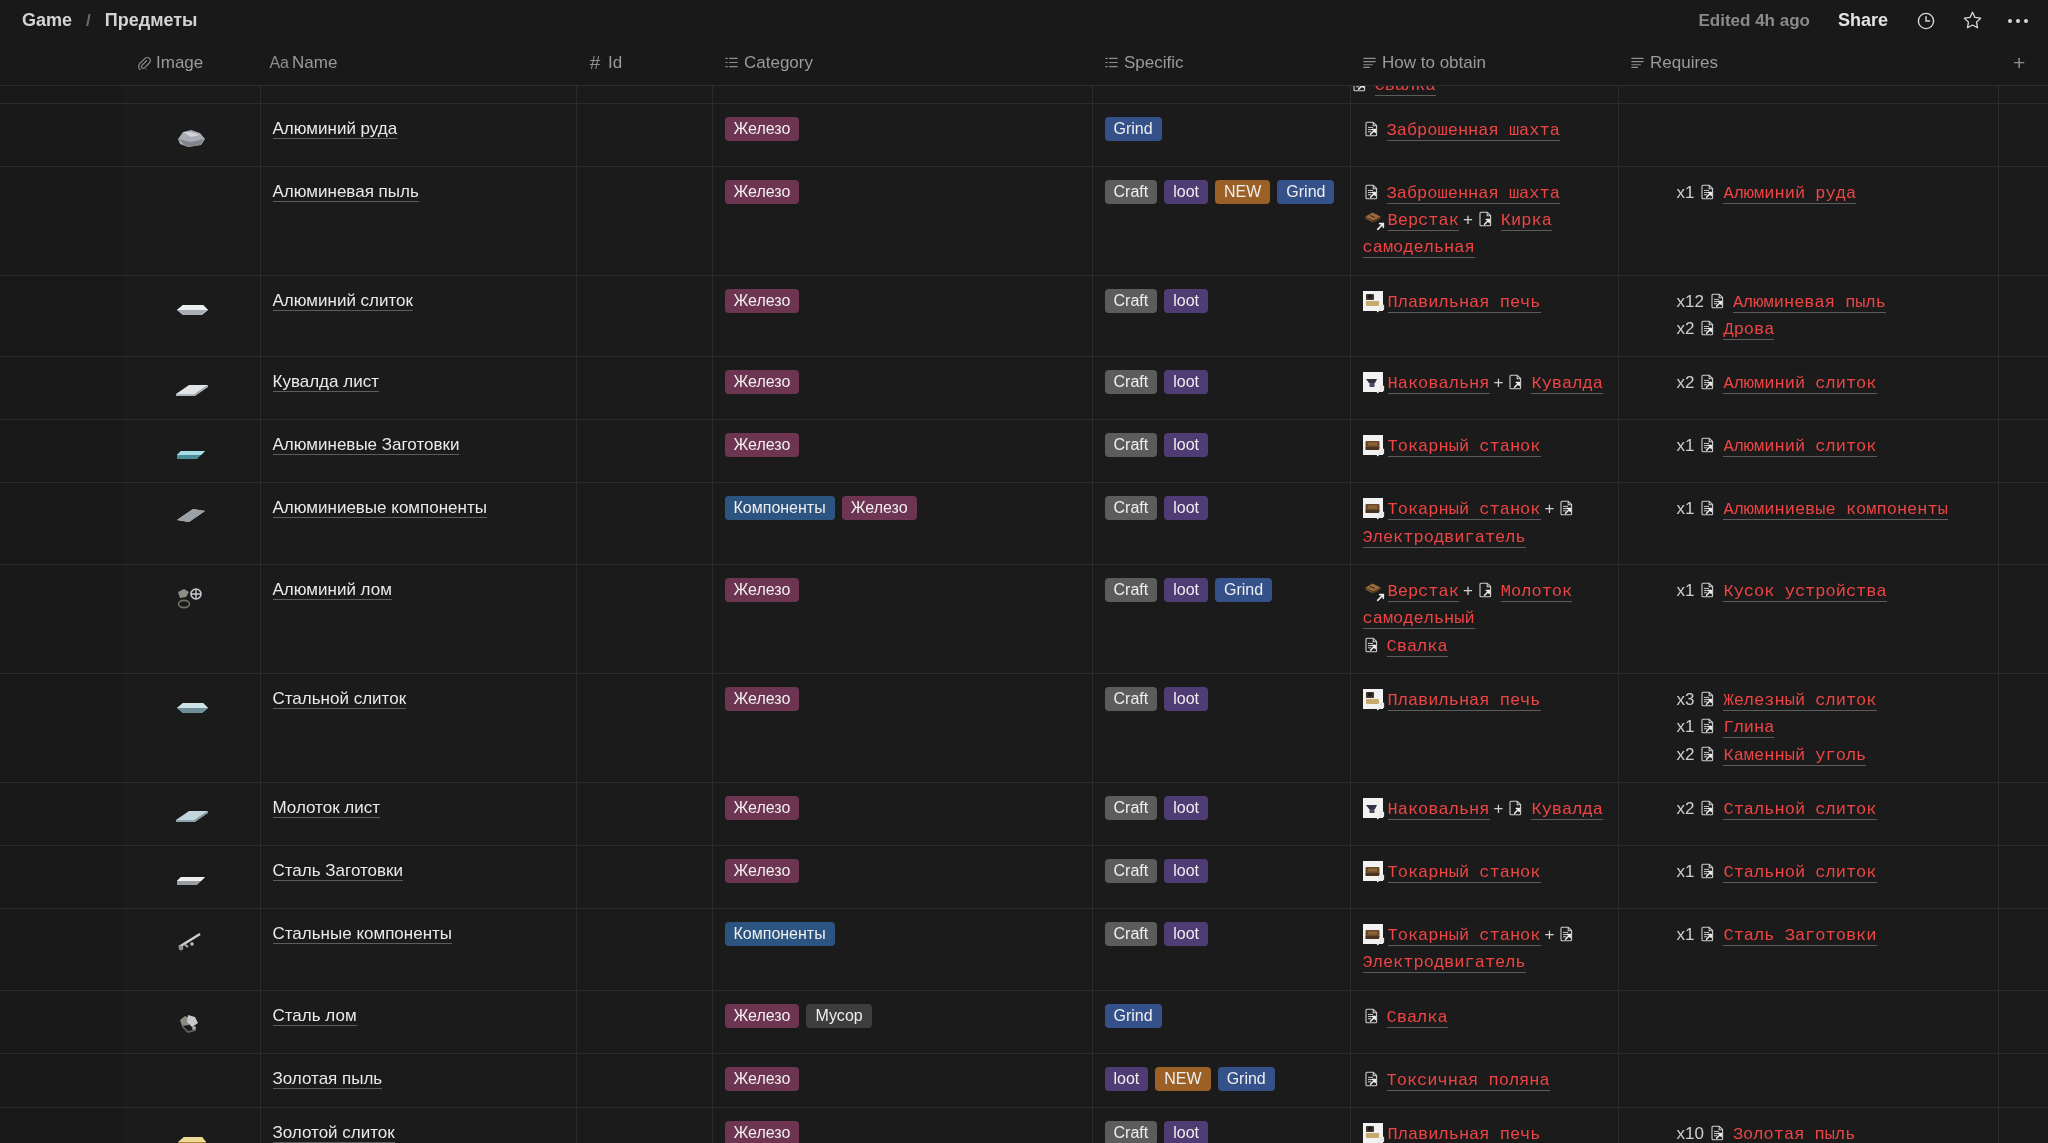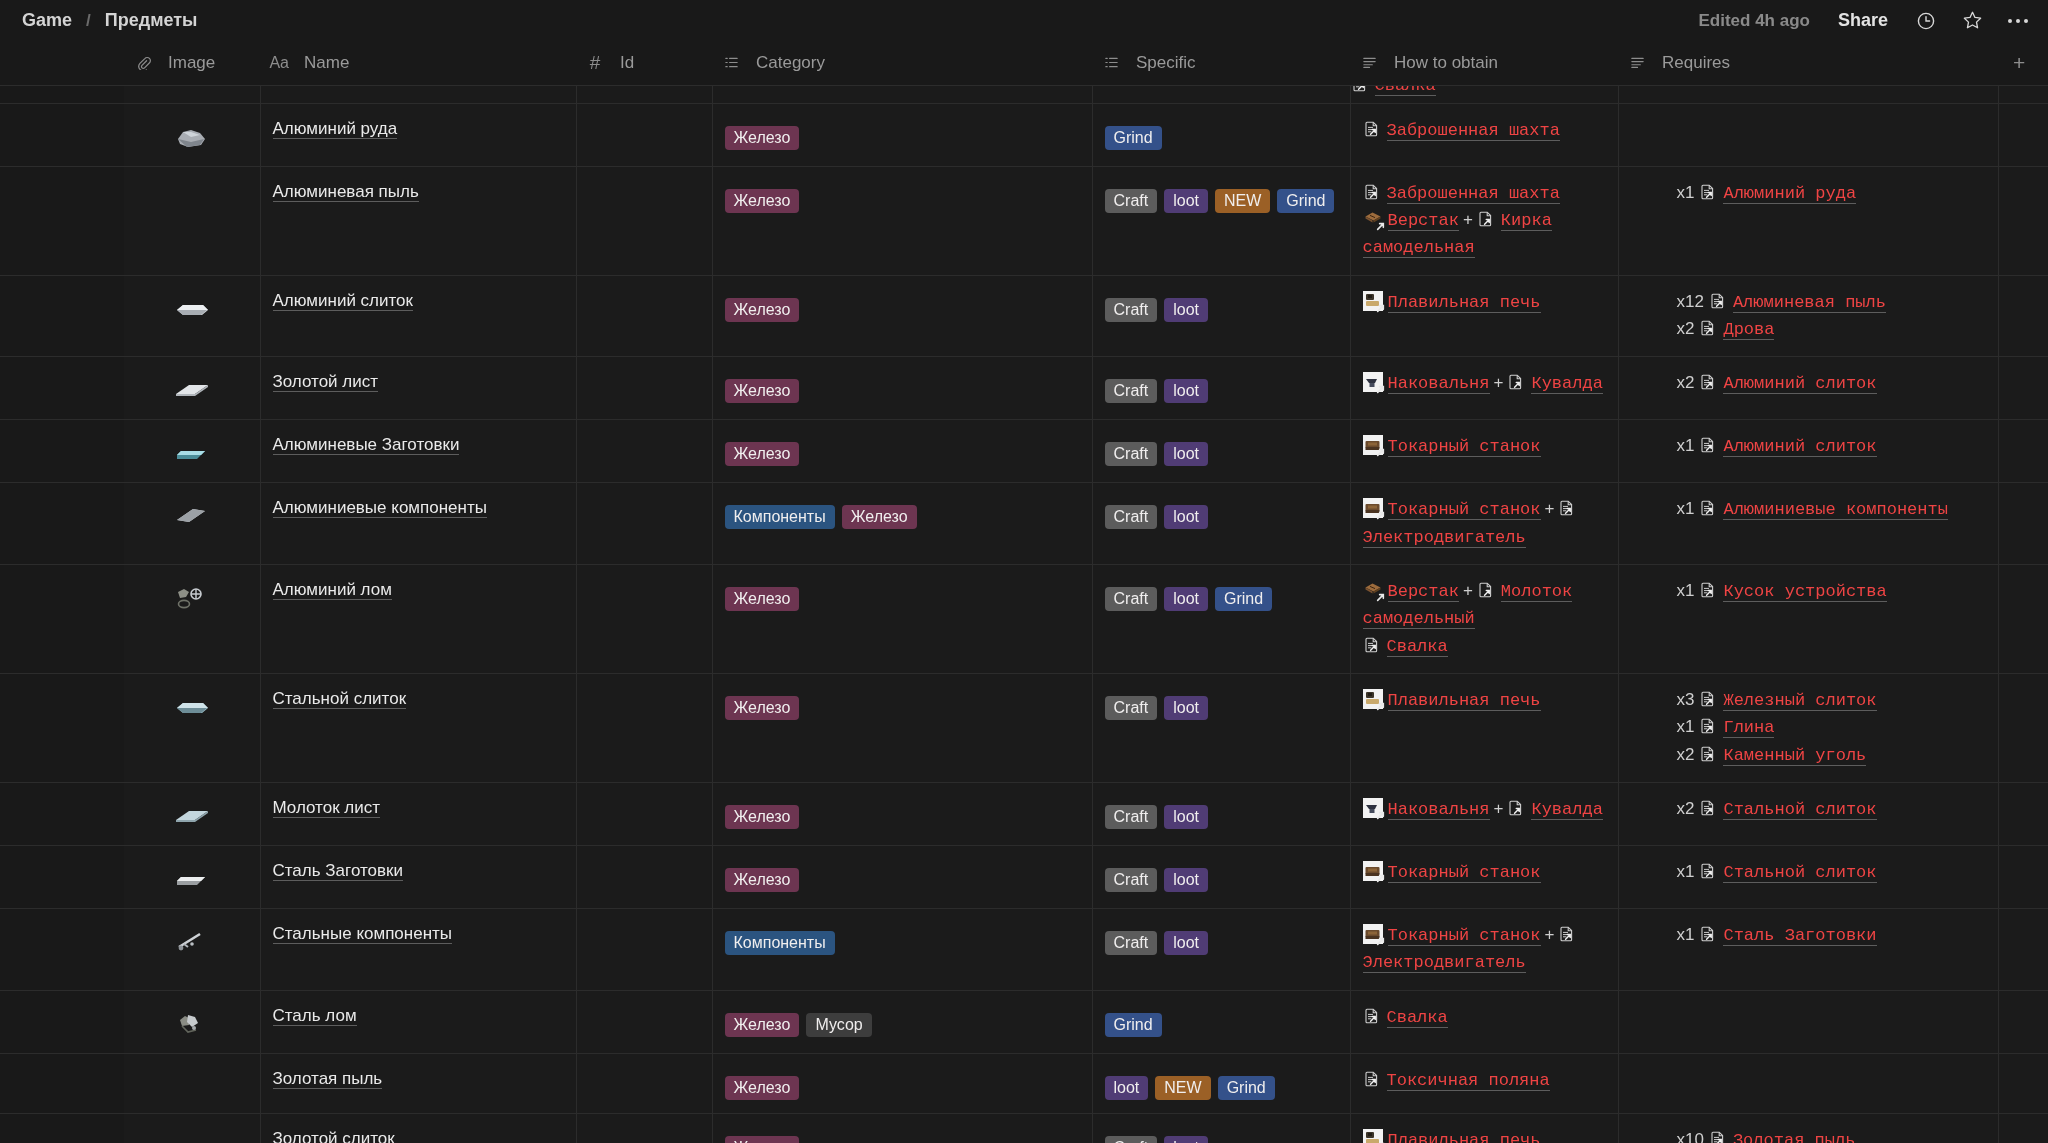--- a/index.html
+++ b/index.html
@@ -58,21 +58,21 @@
     text-align: left;
     padding: 0 10px 0 10px;
     vertical-align: middle;
     background: #191919;
     border: none;
     white-space: nowrap;
     cursor: pointer;
     user-select: none;
   }
   thead th.gutter, thead th.endcol { cursor: default; }
-  .hd { display: flex; align-items: center; gap: 16px; }
+  .hd { display: flex; align-items: center; gap: 4px; }
   .hd .ic { width: 18px; height: 18px; flex: none; display: flex; align-items: center; justify-content: center; color: #8d8d8d; }
   .hd .ic svg { display: block; }
   .aa { font-size: 16px; color: #8d8d8d; letter-spacing: -0.3px; }
   .hash { font-size: 19px; color: #8d8d8d; line-height: 1; }
   .plusbtn { color: #8d8d8d; font-size: 21px; line-height: 1; display: inline-block; padding: 2px 5px; border-radius: 3px; }
 
   tbody td {
     border-top: 1px solid #2c2c2c;
     border-right: 1px solid #2c2c2c;
     padding: 13px 12px 13px 12px;
@@ -90,21 +90,21 @@
     border-bottom: 1px solid #5d5d5d; cursor: pointer; line-height: 1.45;
   }
 
   
   .tags { display: flex; flex-wrap: wrap; gap: 7px 7px; }
   .tag {
     display: inline-flex; align-items: center;
     height: 24px; padding: 0 9px;
     border-radius: 4px;
     font-size: 16px; line-height: 1;
-    color: #f0eeee; white-space: nowrap; cursor: pointer; margin-top: 9px;
+    color: #f0eeee; white-space: nowrap; cursor: pointer;
   }
 
   
   .lines { line-height: 1.55; }
   .lnk {
     display: inline; color: #ef4444; font-size: 17px;
     border-bottom: 1px solid #5d5d5d; cursor: pointer; font-family: Liberation Mono, monospace;
   }
   .qty { color: #cfcfcf; font-size: 17px; margin-right: 5px; margin-left: 46px; }
   .plus-sep { color: #cfcfcf; margin: 0 4px; }
@@ -413,21 +413,21 @@
         <tr>
           <td class="gutter"></td>
           <td>
             <div class="imgcell">
               <span class="thumb"><svg width="44" height="34" viewBox="0 0 44 34">
                   <path d="M6 22l13-9h19l-13 9z" fill="#e2e5e8"></path>
                   <path d="M6 22l19 0 13-9v2l-13 9H6z" fill="#b0b5ba"></path>
                 </svg></span>
             </div>
           </td>
-          <td><span class="nm">Золотой лист</span></td>
+          <td><span class="nm">Кувалда лист</span></td>
           <td></td>
           <td>
             <div class="tags">
               <span class="tag" style="background:#6d3551">Железо</span>
             </div>
           </td>
           <td>
             <div class="tags">
               <span class="tag" style="background:#5c5c5c">Craft</span>
               <span class="tag" style="background:#503c75">loot</span>

